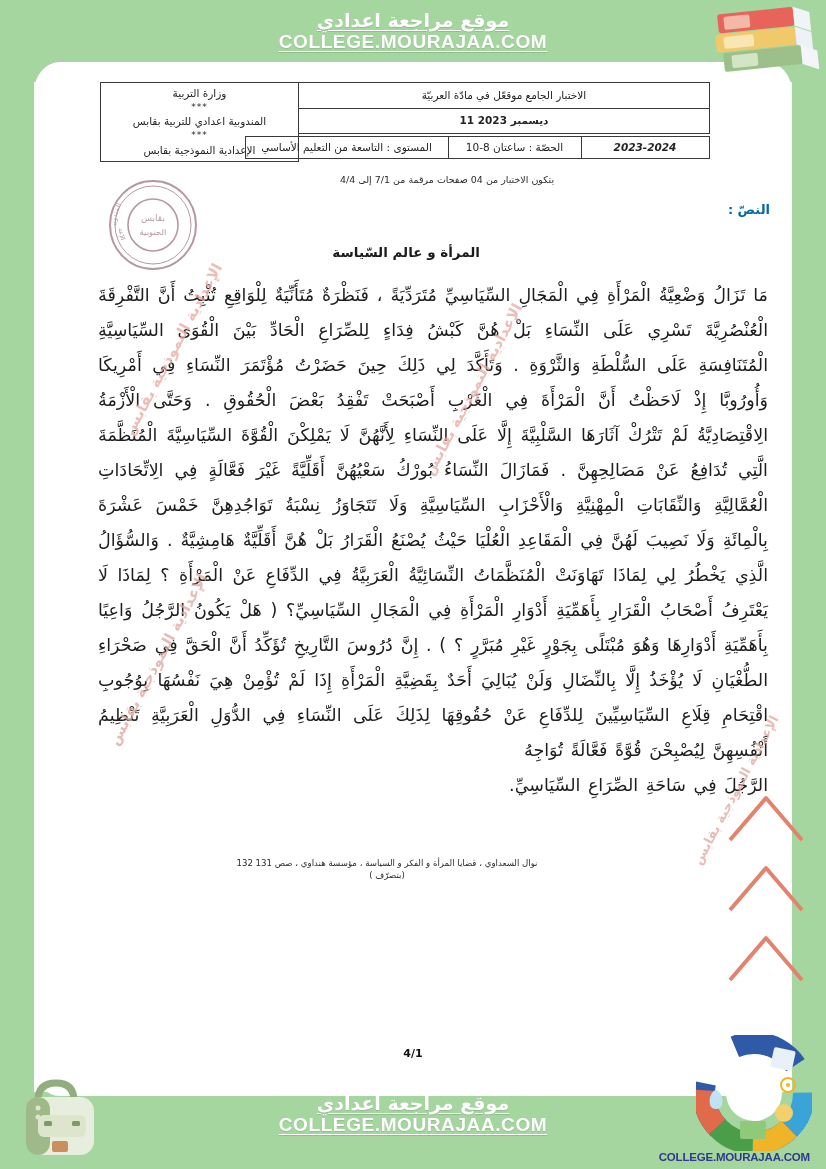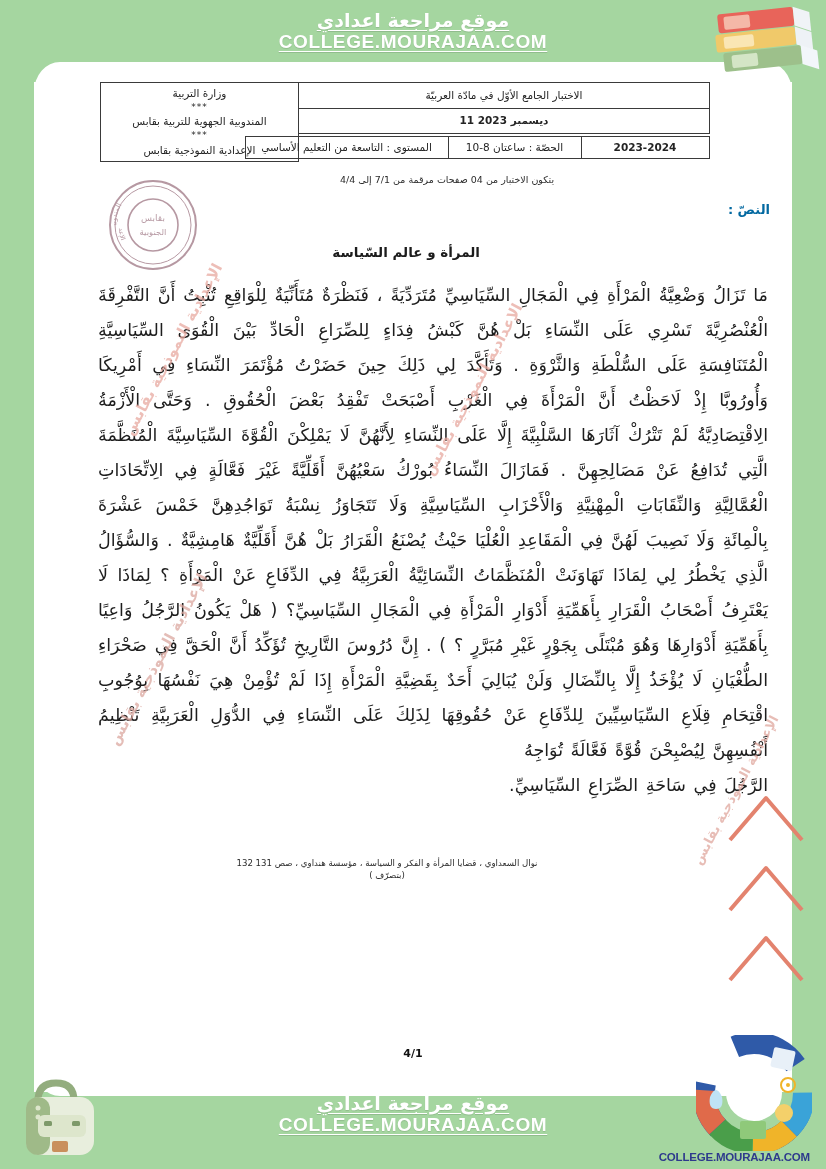--- a/index.html
+++ b/index.html
@@ -77,21 +77,21 @@
     line-height:1.45;
     color:#242424;
     font-family:"DejaVu Sans",sans-serif;
   }
   .cell-ministry{width:185px;font-size:9.8px;line-height:1.55;}
   .cell-title{font-size:12px;}
   .cell-date{font-size:12.5px;font-weight:bold;direction:ltr;}
   .stars{letter-spacing:1px;font-size:9px;}
   .sub-lvl{width:190px;font-size:9px;}
   .sub-seance{width:120px;font-size:9.5px;}
-  .sub-year{width:115px;font-size:11.5px;direction:ltr;font-weight:bold;}
+  .sub-year{width:115px;font-size:11.5px;direction:ltr;font-weight:bold;font-style:italic;}
 
   .pages-note{
     position:absolute;right:180px;top:112px;width:330px;text-align:center;
     font-size:9.5px;color:#2b2b2b;
   }
 
   
   .stamp{
     position:absolute;left:64px;top:114px;width:110px;height:98px;
     opacity:.62;
@@ -175,25 +175,25 @@
     <div class="brand-ar">موقع مراجعة اعدادي</div>
     <div class="brand-url">COLLEGE.MOURAJAA.COM</div>
   </div>
 
   <div class="doc">
     <div class="scan">
 
       <table class="hdr-table">
         <tbody>
             <tr>
-          <td class="cell-title">الاختبار الجامع الأوّل في مادّة العربيّة</td>
+          <td class="cell-title">الاختبار الجامع موقعّل في مادّة العربيّة</td>
           <td class="cell-ministry" rowspan="3">
             <div>وزارة التربية</div>
             <div class="stars">***</div>
-            <div>المندوبية الجهوية للتربية بقابس</div>
+            <div>المندوبية اعدادي للتربية بقابس</div>
             <div class="stars">***</div>
             <div>الإعدادية النموذجية  بقابس</div>
           </td>
         </tr>
         <tr>
           <td class="cell-date">11 ديسمبر 2023</td>
         </tr>
         <tr>
           <td style="padding:0;border:0;">
             <table style="width:100%;border-collapse:collapse;table-layout:fixed;">

